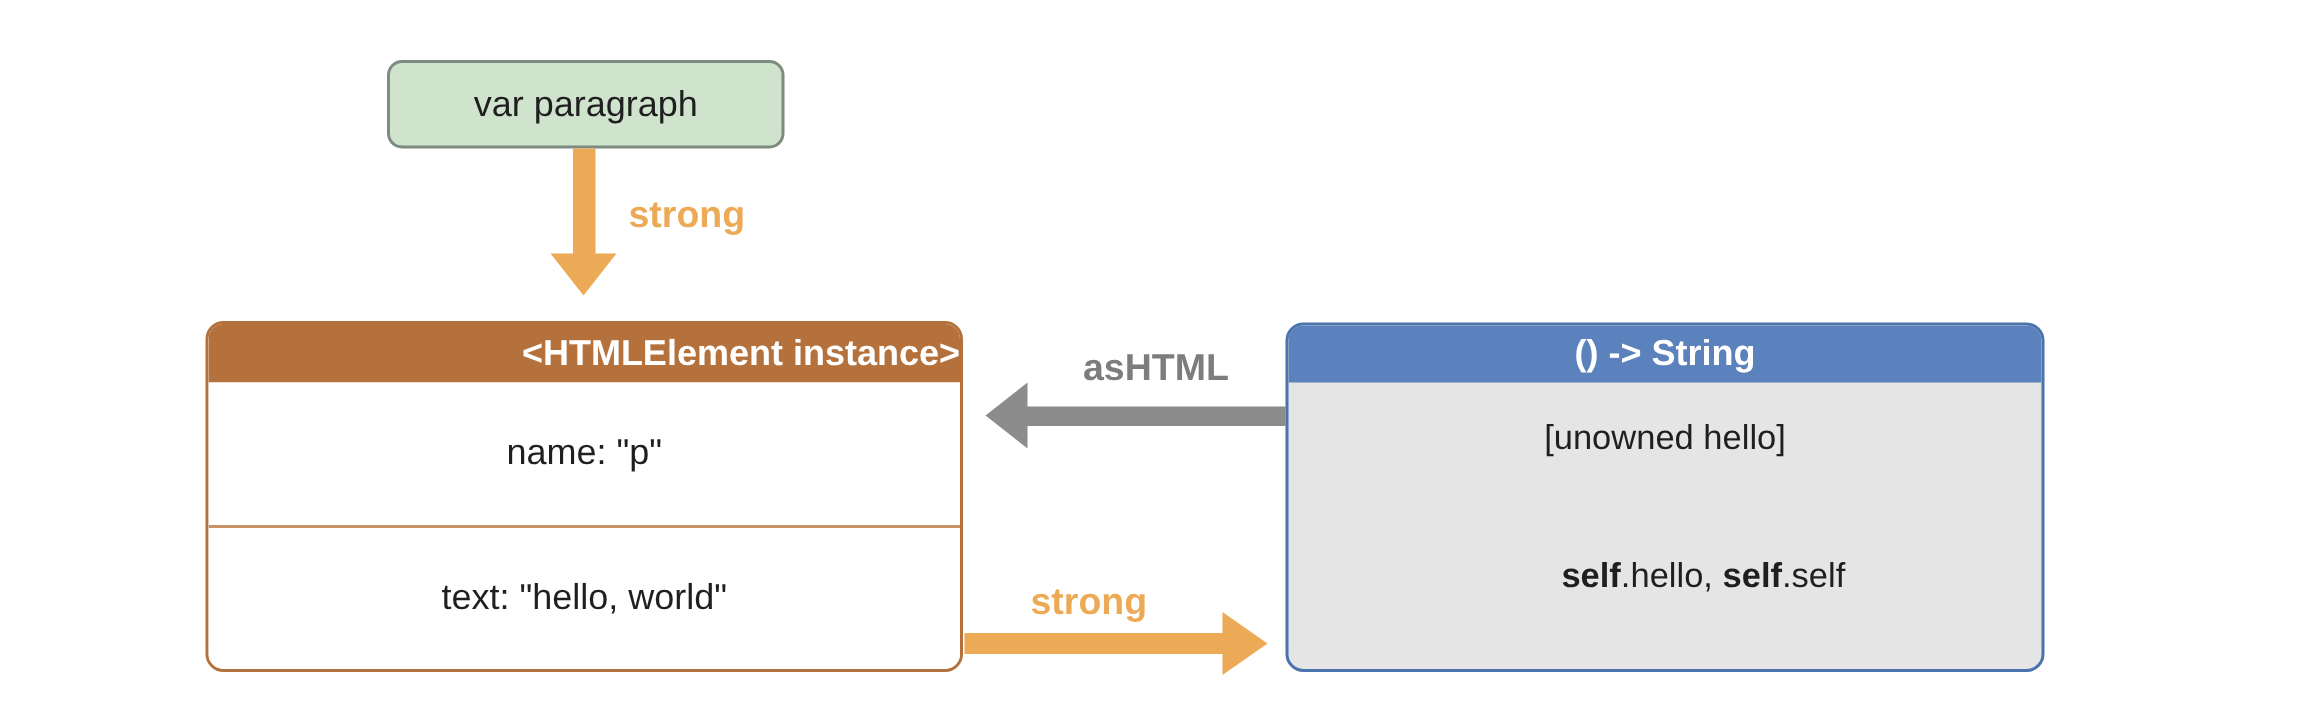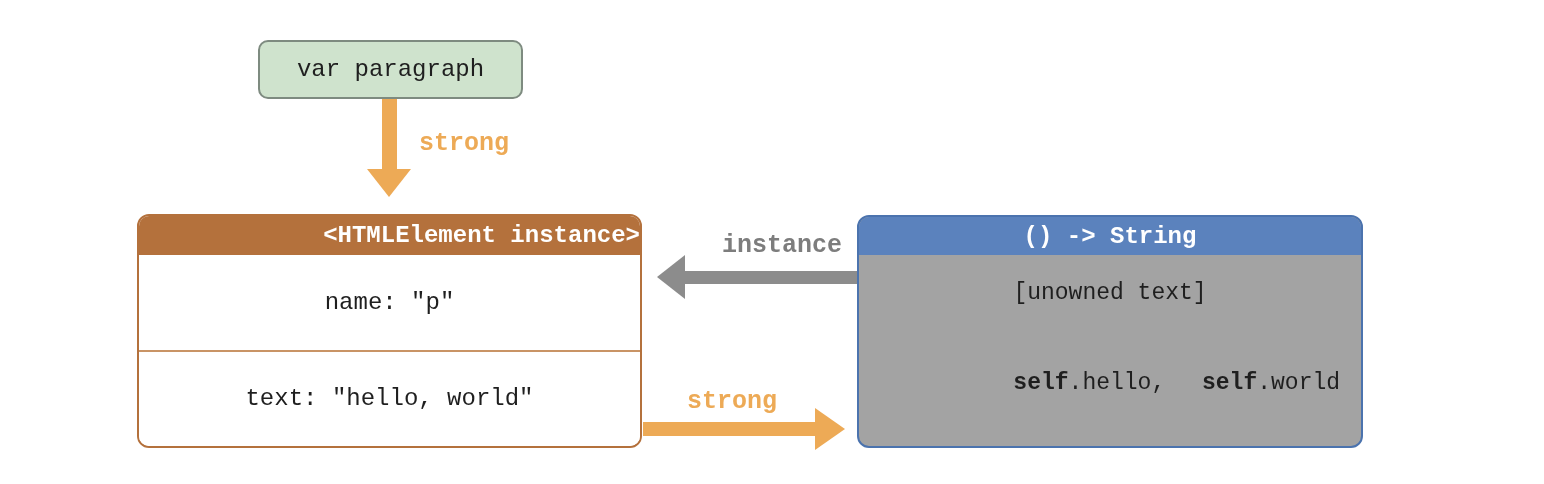--- a/index.html
+++ b/index.html
@@ -13,21 +13,21 @@
     --color-gray_arrow:#8c8c8c;
     --color-gray_label:#7d7d7d;
     --color-text:#1f1f1f;
     --color-background:#ffffff;
   }
   html,body{margin:0;padding:0;background:var(--color-background);}
   .canvas{
     position:relative;
     width:1544px;height:484px;
     background:var(--color-background);
-    font-family:Liberation Mono, monospace;
+    font-family:Liberation Sans, sans-serif;
     color:var(--color-text);
     overflow:hidden;
   }
   
   .var-box{
     position:absolute;left:258px;top:40px;width:265px;height:59px;
     background:var(--color-green_fill);
     border:2px solid var(--color-green_border);
     border-radius:10px;
     display:flex;align-items:center;justify-content:center;
@@ -73,35 +73,35 @@
   }
   .instance-row{
     flex:1 1 0;display:flex;align-items:center;justify-content:center;
     font-size:24px;background:#fff;
   }
   .instance-row + .instance-row{border-top:2px solid var(--color-row_divider);}
   
   .closure-box{
     position:absolute;left:857px;top:215px;width:506px;height:233px;
     border:2px solid var(--color-blue_border);border-radius:12px;
-    background:#a3a3a3;box-sizing:border-box;overflow:hidden;
+    background:#e5e5e5;box-sizing:border-box;overflow:hidden;
     display:flex;flex-direction:column;
   }
   .closure-header{
     flex:0 0 38px;background:var(--color-blue_header);
     display:flex;align-items:center;justify-content:center;
     color:#fff;font-weight:bold;font-size:24px;
   }
   .closure-body{
     flex:1 1 auto;display:flex;flex-direction:column;
     align-items:center;justify-content:center;gap:38px;
     font-size:23px;
   }
   .closure-line{white-space:pre;}
-  .bold{font-weight:bold;margin-left:23px;}
+  .bold{font-weight:bold;}
 </style>
 </head>
 <body>
 
 <div class="canvas">
 
   <div class="var-box">
     <span>var paragraph</span>
   </div>
 
@@ -116,31 +116,31 @@
     <div class="instance-row">
       <span>name: "p"</span>
     </div>
     <div class="instance-row">
       <span>text: "hello, world"</span>
     </div>
   </div>
 
   <div class="shaft unowned-shaft"></div>
   <div class="head unowned-head"></div>
-  <div class="arrow-label label-unowned unowned-label">instance</div>
+  <div class="arrow-label label-unowned unowned-label">asHTML</div>
 
   <div class="shaft right-shaft"></div>
   <div class="head right-head"></div>
   <div class="arrow-label label-strong right-label">strong</div>
 
   <div class="closure-box">
     <div class="closure-header">
       <span>() -&gt; String</span>
     </div>
     <div class="closure-body">
-      <div class="closure-line">[unowned text]</div>
+      <div class="closure-line">[unowned hello]</div>
       <div class="closure-line">
-        <span class="bold">self</span><span>.hello, </span><span class="bold">self</span><span>.world</span>
+        <span class="bold">self</span><span>.hello, </span><span class="bold">self</span><span>.self</span>
       </div>
     </div>
   </div>
 
 </div>
 
 </body></html>

